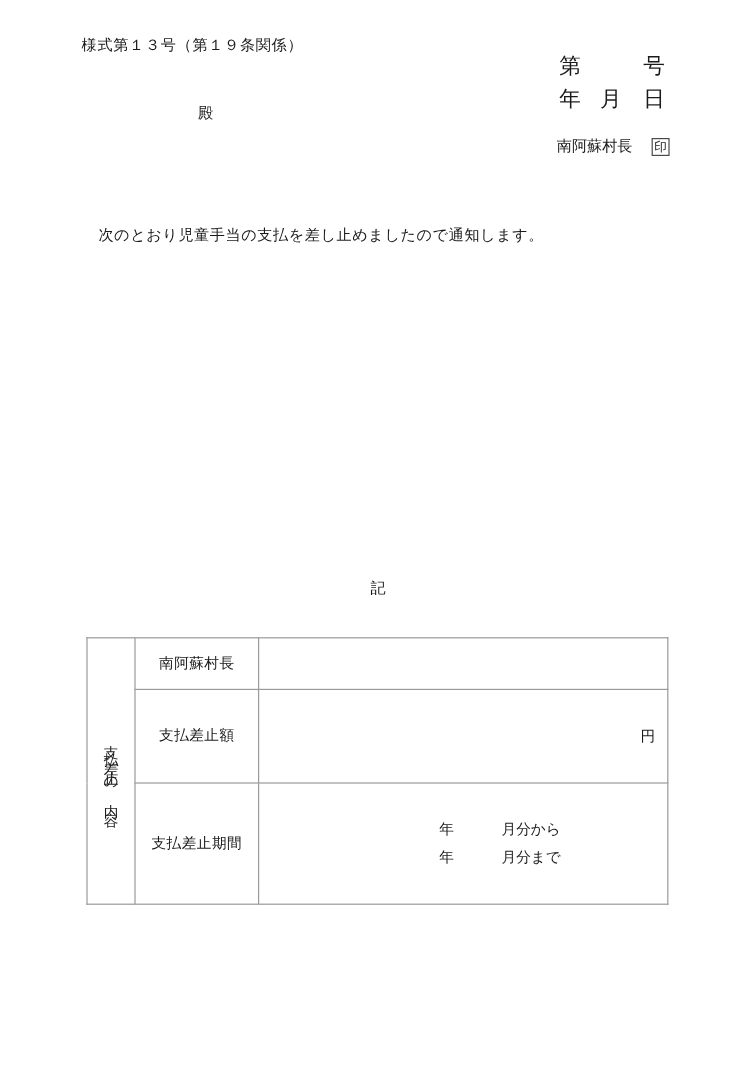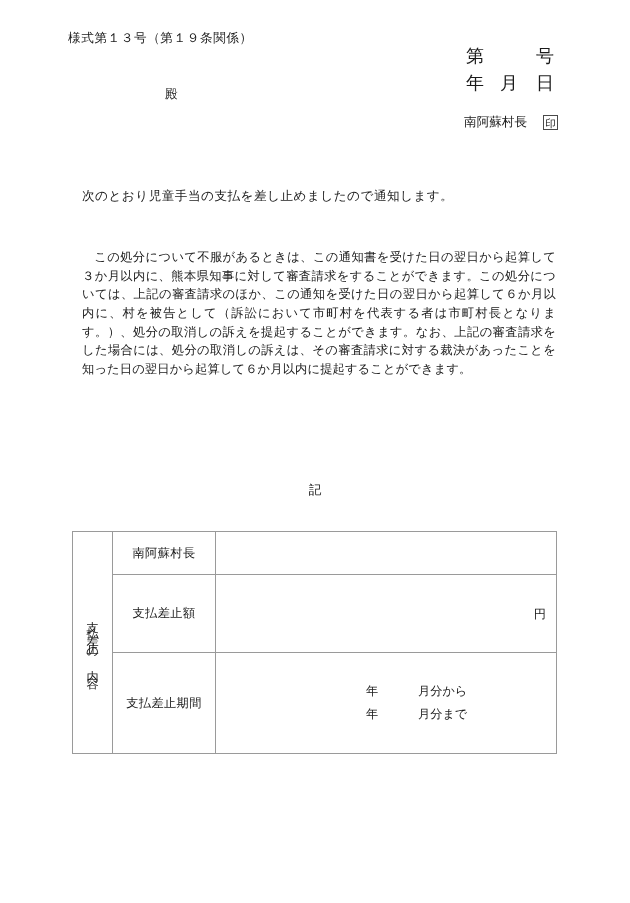--- a/index.html
+++ b/index.html
@@ -209,21 +209,20 @@
 
   <div class="issuer">
     <span>南阿蘇村長</span>
     <span class="seal-box">印</span>
   </div>
 
 
   <div class="intro">次のとおり児童手当の支払を差し止めましたので通知します。</div>
 
   <div class="body-block">
-    <p>この処分について不服があるときは、この通知書を受けた日の翌日から起算して３か月以内に、熊本県知事に対して審査請求をすることができます。この処分については、上記の審査請求のほか、この通知を受けた日の翌日から起算して６か月以内に、村を被告として（訴訟において市町村を代表する者は市町村長となります。）、処分の取消しの訴えを提起することができます。なお、上記の審査請求をした場合には、処分の取消しの訴えは、その審査請求に対する裁決があったことを知った日の翌日から起算して６か月以内に提起することができます。</p>
   </div>
 
   <div class="ki">記</div>
 
   <table class="form-table">
     <colgroup>
       <col class="col-vert">
       <col class="col-label">
       <col class="col-value">
     </colgroup>

